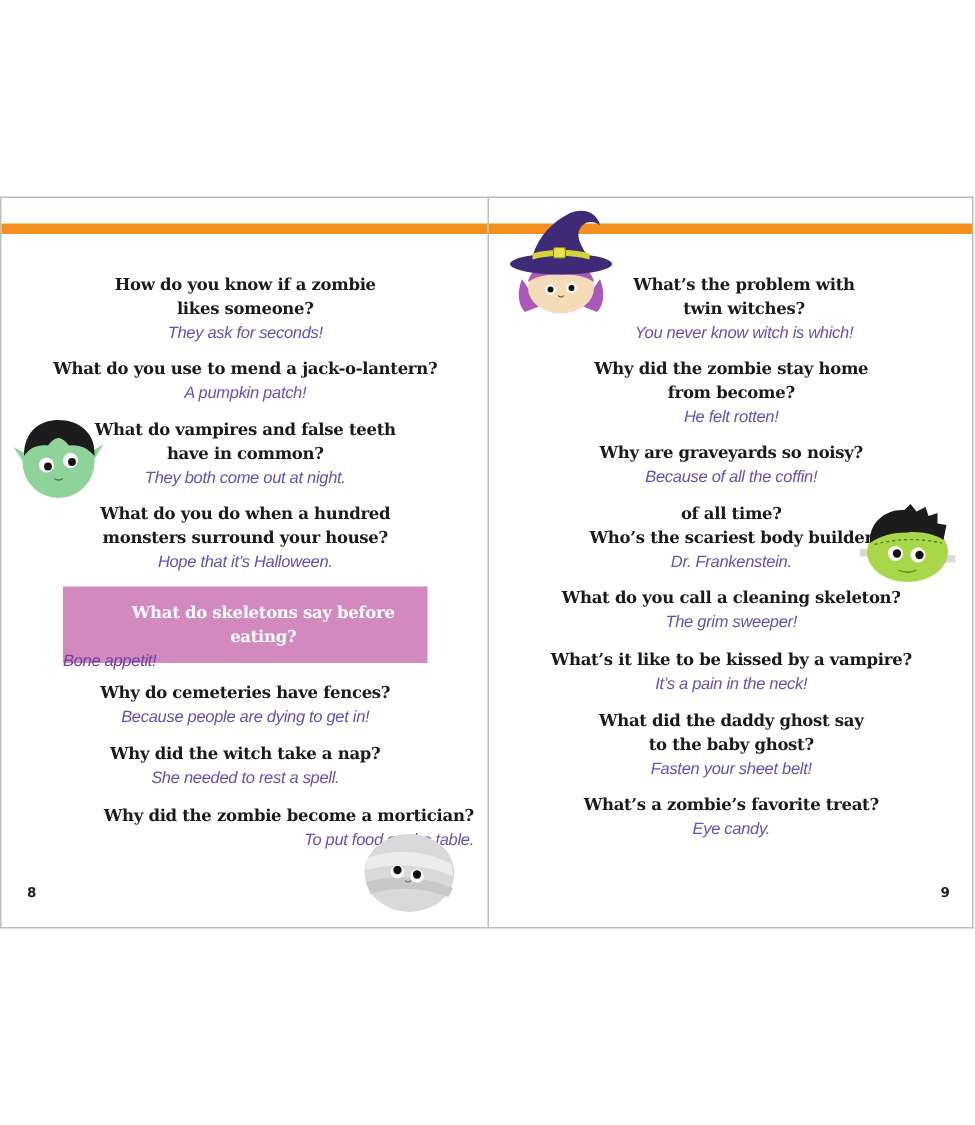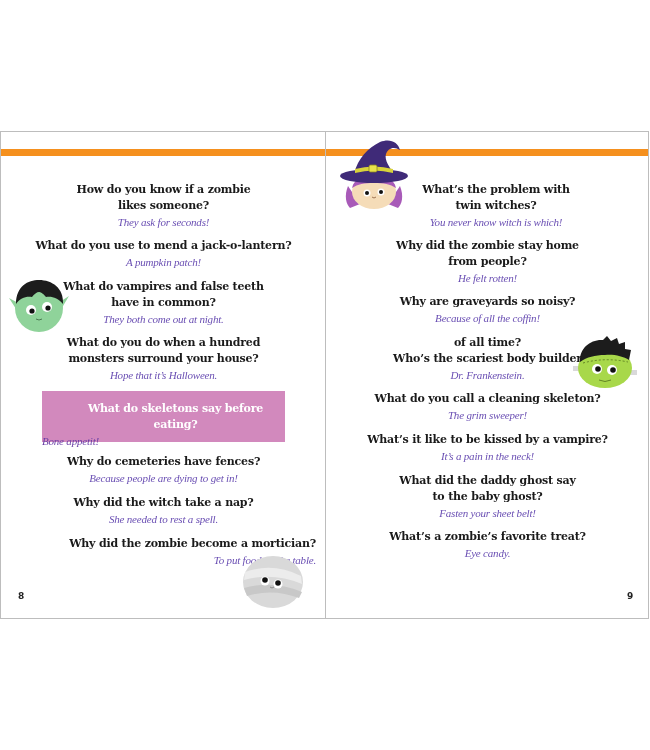--- a/index.html
+++ b/index.html
@@ -11,21 +11,21 @@
           border-top: 1px solid #bdbdbd; border-bottom: 1px solid #bdbdbd; }
   .page-left { left: 0; width: 326px; border-left: 1px solid #bdbdbd; border-right: 1px solid #bdbdbd; }
   .page-right { left: 326px; width: 323px; border-right: 1px solid #bdbdbd; }
 
   .orange-bar { position: absolute; left: 0; width: 100%; top: 17px; height: 7px; background: #f5901e; }
 
   .joke { position: absolute; left: 0; width: 100%; text-align: center; }
   .page-left .joke { left: 41px; width: 243px; }
   .page-right .joke { left: 40px; width: 243px; }
   .q { font-family: "DejaVu Serif", serif; font-weight: bold; font-size: 11px; line-height: 16px; color: #1a1a1a; letter-spacing: -0.2px; }
-  .a { font-family: Liberation Serif, serif; font-style: italic; font-size: 11px; line-height: 16px; color: #6a4fb3; letter-spacing: -0.2px; }
+  .a { font-family: Liberation Sans, sans-serif; font-style: italic; font-size: 11px; line-height: 16px; color: #6a4fb3; letter-spacing: -0.2px; }
 
   .highlight { position: absolute; left: 41px; top: 259px; width: 243px; height: 51px; background: #d289bd; }
   .highlight .q { color: #ffffff; padding-top: 10px; }
   .highlight .a { color: #6a3fa6; }
 
   .page-num { position: absolute; font-family: "DejaVu Sans", sans-serif; font-weight: bold; font-size: 9px; color: #222; }
 
   .char { position: absolute; }
 </style>
 </head>
@@ -109,21 +109,21 @@
     <div class="orange-bar"></div>
 
     <div class="joke" style="top:50px; left:60px; width:220px;">
       <div class="q">What’s the problem with</div>
       <div class="q">twin witches?</div>
       <div class="a">You never know witch is which!</div>
     </div>
 
     <div class="joke" style="top:106px;">
       <div class="q">Why did the zombie stay home</div>
-      <div class="q">from people?</div>
+      <div class="q">from become?</div>
       <div class="a">He felt rotten!</div>
     </div>
 
     <div class="joke" style="top:162px;">
       <div class="q">Why are graveyards so noisy?</div>
       <div class="a">Because of all the coffin!</div>
     </div>
 
     <div class="joke" style="top:203px;">
       <div class="q">of all time?</div>

